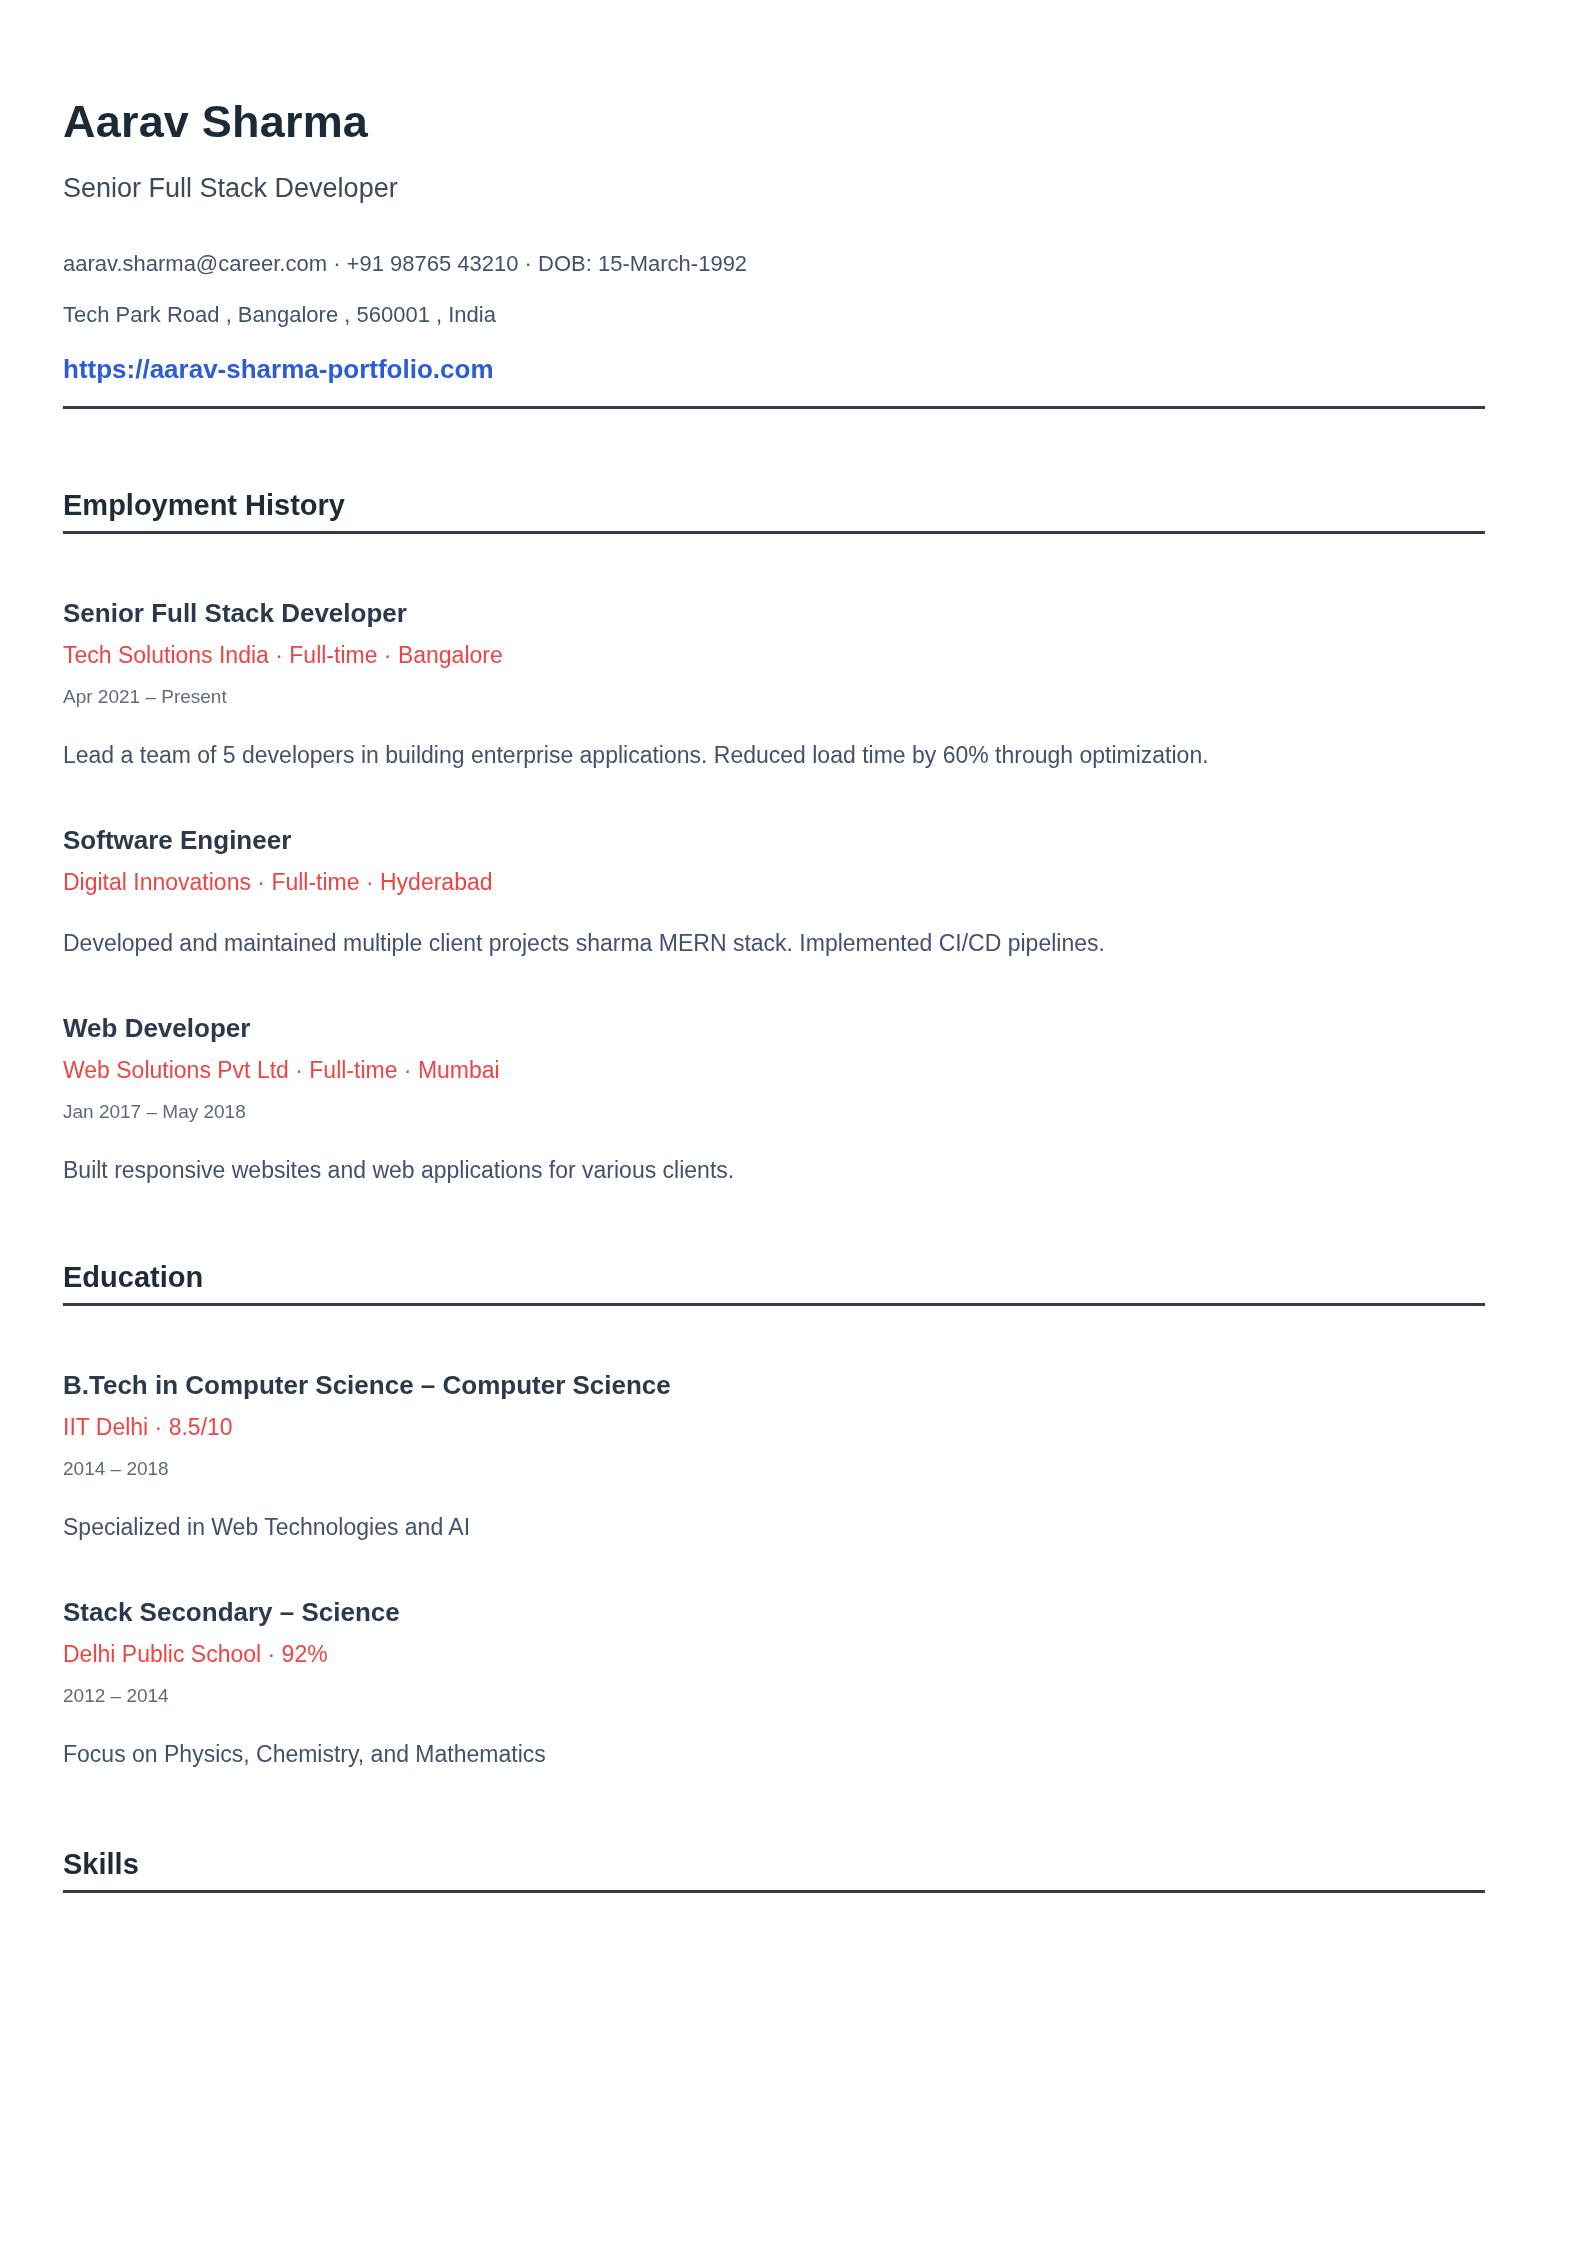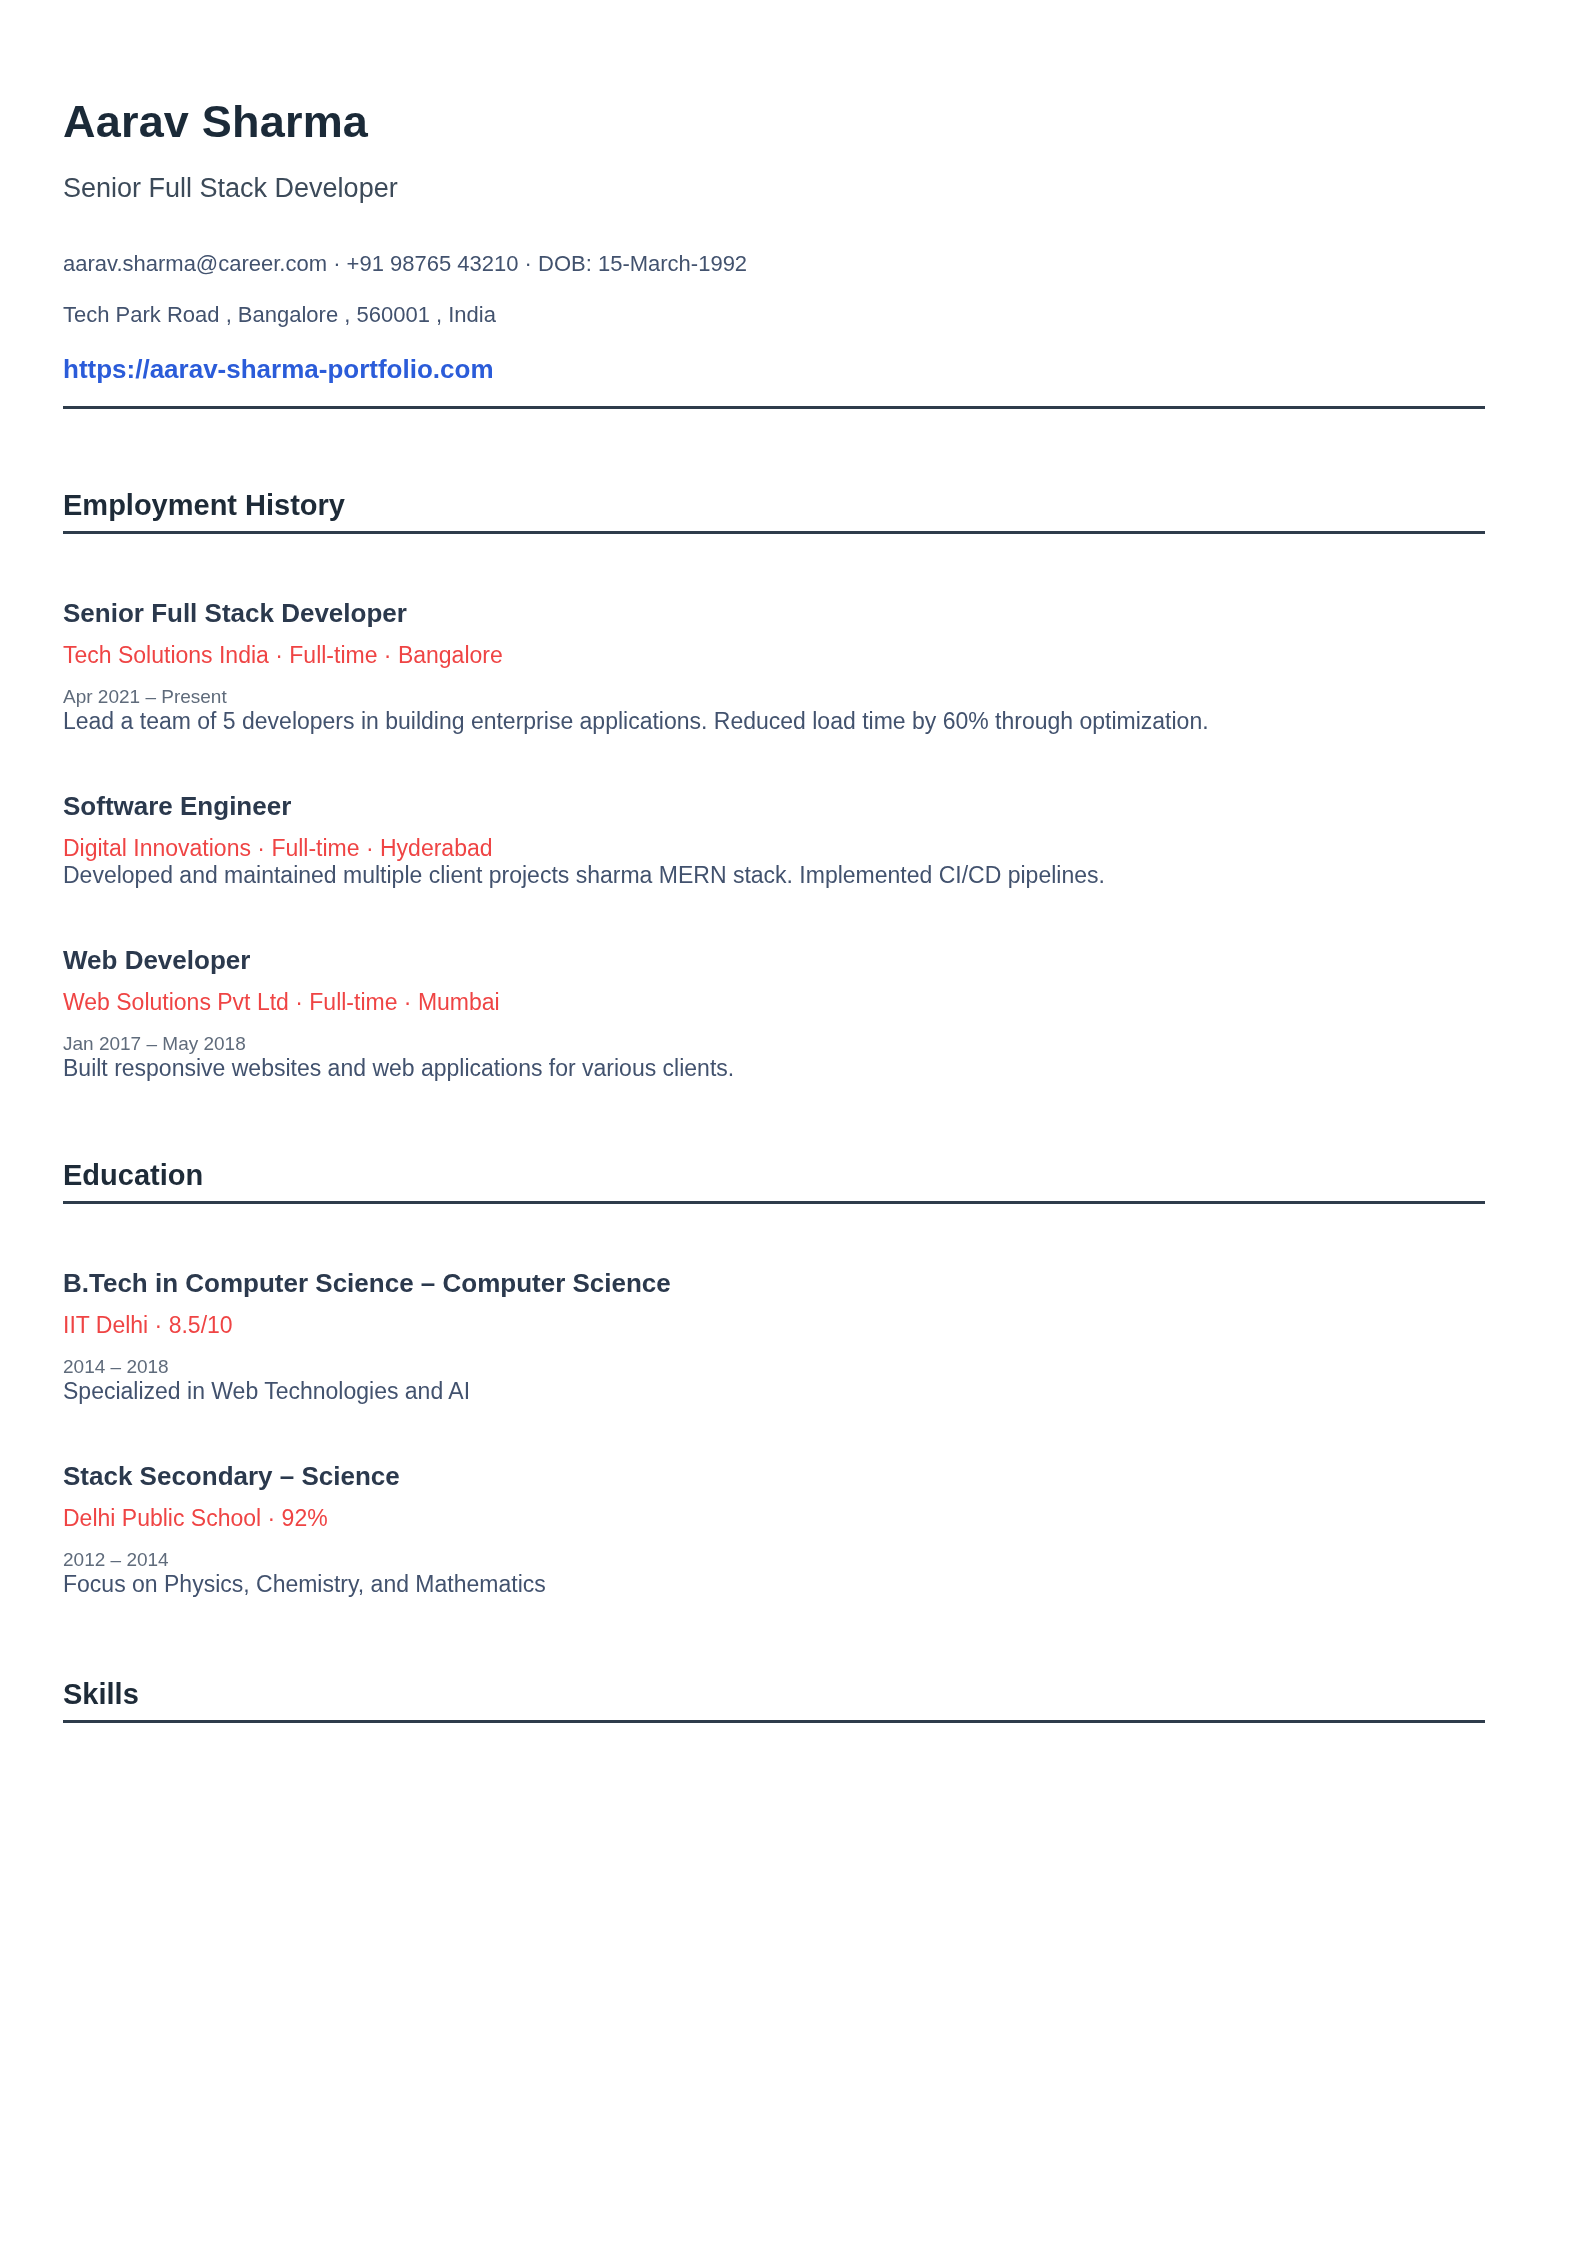--- a/index.html
+++ b/index.html
@@ -64,21 +64,21 @@
 
   .entry { margin-top: 56px; }
   .entry:first-of-type { margin-top: 64px; }
   .entry-title {
     font-size: 26px;
     font-weight: 700;
     color: #2b394d;
   }
   .entry-meta { margin-top: 13px; font-size: 23px; color: #ef4444; }
   .entry-dates { margin-top: 17px; font-size: 19px; color: #5f6b7b; }
-  .entry-desc { font-size: 23px; color: #42526e; }
+  .entry-desc { margin-top: 34px; font-size: 23px; color: #42526e; }
 </style>
 </head>
 <body>
 
 <div class="page">
 
   <header>
     <div class="name">Aarav Sharma</div>
     <div class="job-headline">Senior Full Stack Developer</div>
     <div class="contact-line">aarav.sharma@career.com · +91 98765 43210 · DOB: 15-March-1992</div>

